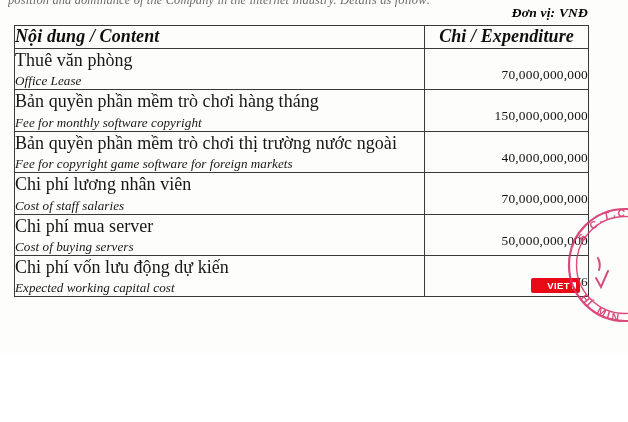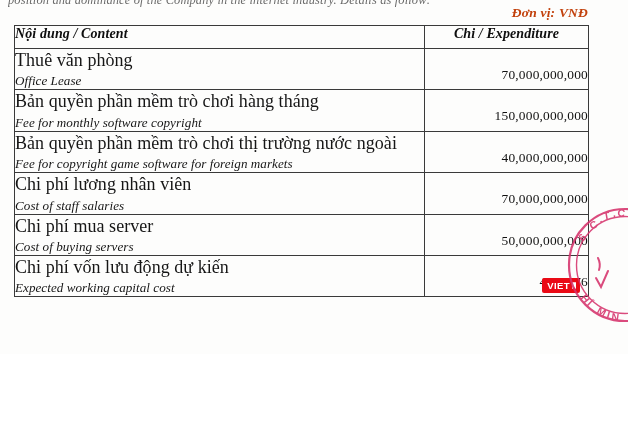--- a/index.html
+++ b/index.html
@@ -43,21 +43,21 @@
 
   
   .unit-label {
     position: absolute;
     right: 40px;
     top: 5px;
     font-size: 13.5px;
     font-weight: bold;
     font-style: italic;
     letter-spacing: 0.2px;
-    color: #c2410c;
+    color: #000000;
   }
 
   
   .table-wrap {
     position: absolute;
     left: 14px;
     top: 25px;
     width: 574px;
   }
   table.expenditure {
@@ -70,21 +70,21 @@
     border: 1px solid #3a3a3a;
     padding: 0;
     vertical-align: top;
   }
   col.c-content { width: 410px; }
   col.c-amount  { width: 164px; }
 
   th.head-cell {
     height: 22px;
     text-align: left;
-    font-size: 14px;
+    font-size: 18px;
     font-weight: bold;
     font-style: italic;
     letter-spacing: 0.1px;
     padding: 1px 0 2px 12px;
     color: #0e0e0e;
   }
   th.head-cell.amount {
     text-align: center;
     padding-left: 0;
   }
@@ -134,21 +134,21 @@
     display: inline-flex;
     align-items: center;
     gap: 1px;
     background: #ea0a15;
     color: #ffffff;
     font-family: "Liberation Sans", "DejaVu Sans", sans-serif;
     font-size: 9.5px;
     font-weight: bold;
     letter-spacing: 0.4px;
     line-height: 1;
-    padding: 3px 4px 3px 5px;
+    padding: 3px 4px 3px 16px;
     border-radius: 2px;
   }
   .viet-badge .mark {
     display: inline-block;
     width: 4px;
     height: 7px;
     background: #ffffff;
     clip-path: polygon(0 0, 100% 0, 100% 100%, 50% 72%, 0 100%);
     margin-left: 1px;
   }

